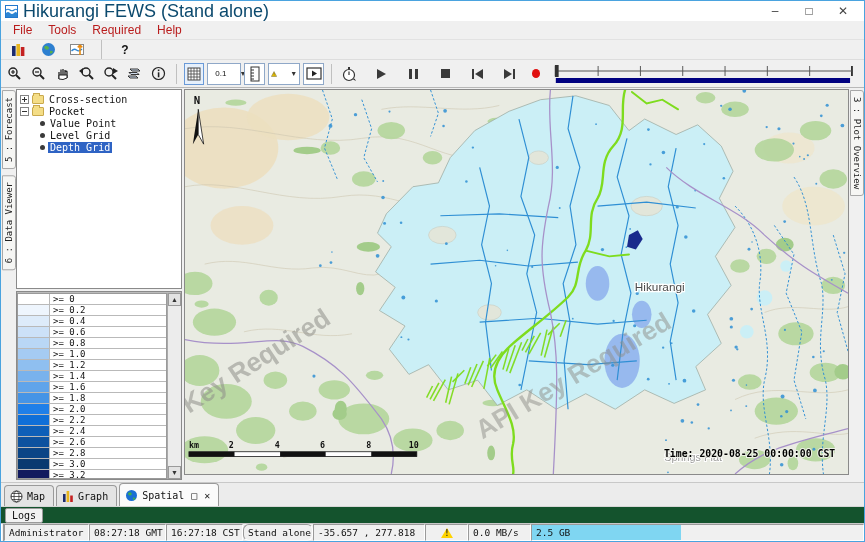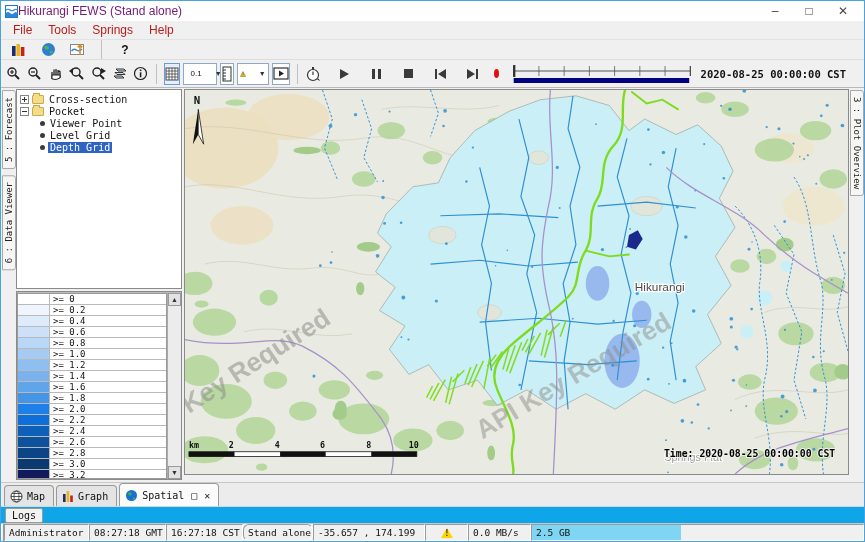--- a/index.html
+++ b/index.html
@@ -2,21 +2,21 @@
 <html><head>
 <meta charset="utf-8">
 <style>
   * { margin:0; padding:0; box-sizing:border-box; }
   html,body { width:865px; height:542px; overflow:hidden; }
   body { font-family:"Liberation Sans", sans-serif; font-size:12px; background:#f0f0f0; color:#111;
          border:1px solid #4aa3df; display:flex; flex-direction:column; }
 
   
   .titlebar { height:20px; background:#ffffff; display:flex; align-items:center; padding:0 4px; flex:0 0 auto; }
-  .titlebar .app-title { font-size:12px; color:#701a75; }
+  .titlebar .app-title { margin-left:5px; font-size:18px; color:#0c4a6e; }
   .win-controls { margin-left:auto; display:flex; }
   .win-btn { width:34px; height:18px; display:flex; align-items:center; justify-content:center;
              font-size:12px; color:#444; cursor:default; }
 
   
   .menubar { height:19px; background:#f0f0f0; display:flex; align-items:center; padding-left:4px;
              border-bottom:1px solid #e2e2e2; flex:0 0 auto; }
   .menu-item { padding:2px 8px; font-size:12px; color:#b91c1c; }
 
   
@@ -80,21 +80,21 @@
   .map-wrap svg { display:block; width:100%; height:100%; }
 
   
   .tabrow { height:24px; background:#ececec; display:flex; align-items:flex-end; padding-left:3px; gap:2px; flex:0 0 auto;
             border-top:1px solid #c8c8c8; }
   .btab { display:flex; align-items:center; gap:4px; height:21px; padding:0 8px 0 5px; border:1px solid #9a9a9a;
           border-bottom:none; border-radius:4px 4px 0 0; background:#e4e4e4;
           font-family:"DejaVu Sans Mono", monospace; font-size:10px;justify-content:space-between; }
   .btab.active { background:#fbfbfb; height:23px; }
   .btab .tab-ctl { font-size:10px; margin-left:3px; color:#222; }
-  .logsrow { height:17px; background:#0ea5e9; display:flex; align-items:center; padding-left:4px; flex:0 0 auto;
+  .logsrow { height:17px; background:#14532d; display:flex; align-items:center; padding-left:4px; flex:0 0 auto;
              border-top:1px solid #d6d6d6; }
   .logs-btn { height:15px; padding:0 6px; border:1px solid #9a9a9a; background:#f2f2f2; border-radius:2px;
               font-family:"DejaVu Sans Mono", monospace; font-size:10px; line-height:13px; }
 
   
   .statusbar { height:18px; background:#f0f0f0; display:flex; align-items:stretch; flex:0 0 auto;
                font-family:"DejaVu Sans Mono", monospace; font-size:9.5px; border-top:1px solid #c8c8c8; }
   .scell { border:1px solid; border-color:#9a9a9a #ffffff #ffffff #9a9a9a; padding:2px 4px; white-space:nowrap;
            overflow:hidden; display:flex; align-items:center; position:relative; }
   .mem-fill { position:absolute; left:0; top:0; bottom:0; width:45%; background:#7fd6f2; }
@@ -118,21 +118,21 @@
     <span class="win-btn">–</span>
     <span class="win-btn">□</span>
     <span class="win-btn">✕</span>
   </div>
 </div>
 
 <div class="menubar">
 
 <span class="menu-item">File</span>
     <span class="menu-item">Tools</span>
-    <span class="menu-item">Springs</span>
+    <span class="menu-item">Required</span>
     <span class="menu-item">Help</span>
   </div>
 
 <div class="toolbar1">
   <span class="tbtn">
     <svg width="15" height="14" viewBox="0 0 15 14">
         <rect x="1" y="3" width="3.6" height="10" fill="#1d2c6e"></rect>
         <rect x="5.4" y="1" width="3.6" height="12" fill="#e8b61e"></rect>
         <rect x="9.8" y="4" width="3.6" height="9" fill="#c42121"></rect>
       </svg>
@@ -274,21 +274,20 @@
   <span class="shape-rec"></span>
   <div class="timeline">
     <svg viewBox="0 0 320 24" preserveAspectRatio="none">
       <path d="M3 4 L3 14 M318 4 L318 14" stroke="#333" stroke-width="2"></path>
       <line x1="3" y1="9" x2="318" y2="9" stroke="#555" stroke-width="1.2"></line>
       <path d="M48 4 L48 14 M93 4 L93 14 M138 4 L138 14 M183 4 L183 14 M228 4 L228 14 M273 4 L273 14" stroke="#555" stroke-width="1"></path>
       <rect x="3" y="16" width="313" height="5" fill="#000080"></rect>
       <rect x="2" y="3" width="4" height="12" fill="#333"></rect>
     </svg>
   </div>
-  <span class="tl-date">2020-08-25 00:00:00 CST</span>
 </div>
 
 <div class="main">
   <div class="vstrip">
     <span class="vtab">5 : Forecast</span>
     <span class="vtab">6 : Data Viewer</span>
   </div>
 
   <div class="left-panel">
     <div class="tree-box">
@@ -298,21 +297,21 @@
         <span class="tlabel">Cross-section</span>
       </div>
       <div class="tnode">
         <span class="expander"></span>
         <span class="folder"></span>
         <span class="tlabel">Pocket</span>
       </div>
       <div class="tnode">
         <span class="spc"></span>
           <span class="bullet"></span>
-        <span class="tlabel">Viewer Point</span>
+        <span class="tlabel">Value Point</span>
       </div>
       <div class="tnode">
         <span class="spc"></span>
           <span class="bullet"></span>
         <span class="tlabel">Level Grid</span>
       </div>
       <div class="tnode selected">
         <span class="spc"></span>
           <span class="bullet"></span>
         <span class="tlabel">Depth Grid</span>
@@ -719,21 +718,21 @@
 <div class="logsrow">
   <span class="logs-btn">Logs</span>
 </div>
 
 <div class="statusbar">
   <span class="grip"></span>
   <span class="scell" style="width:85px;">Administrator</span>
   <span class="scell" style="width:77px;">08:27:18 GMT</span>
   <span class="scell" style="width:77px;">16:27:18 CST</span>
   <span class="scell" style="width:70px;border-radius:6px;">Stand alone</span>
-  <span class="scell" style="width:112px;">-35.657 , 174.199</span>
+  <span class="scell" style="width:112px;">-35.657 , 277.818</span>
   <span class="scell" style="width:43px; justify-content:center;">
       <span class="warn-tri"></span>
     </span>
   <span class="scell" style="width:63px;">0.0 MB/s</span>
   <span class="scell" style="flex:1;">
     <span class="mem-fill"></span>
     <span class="mem-text">2.5 GB</span>
   </span>
 </div>
 

